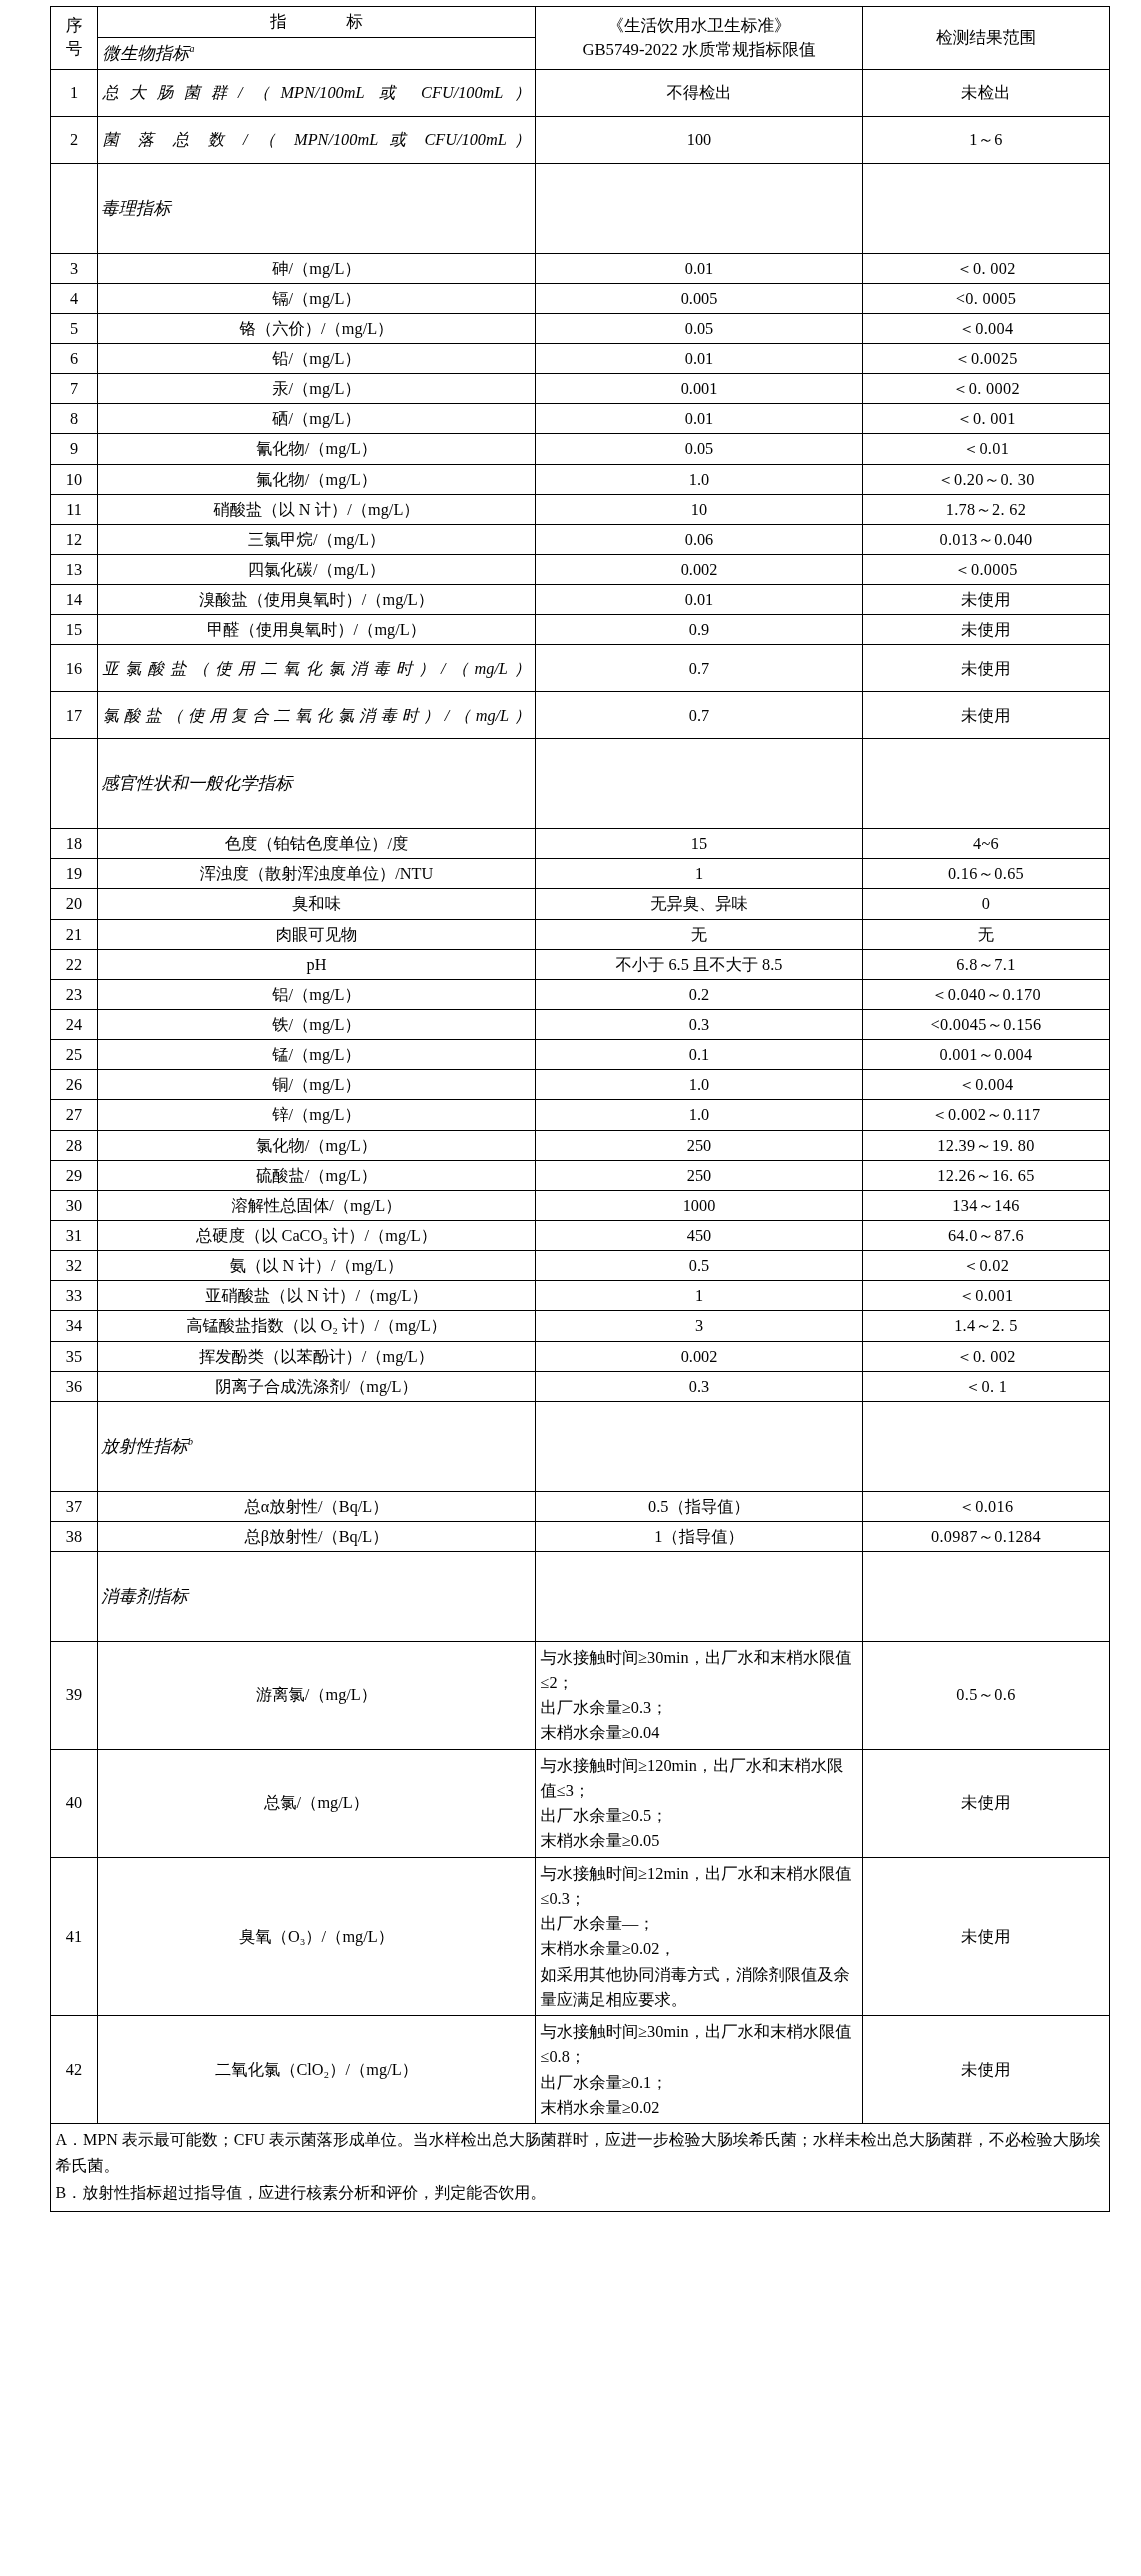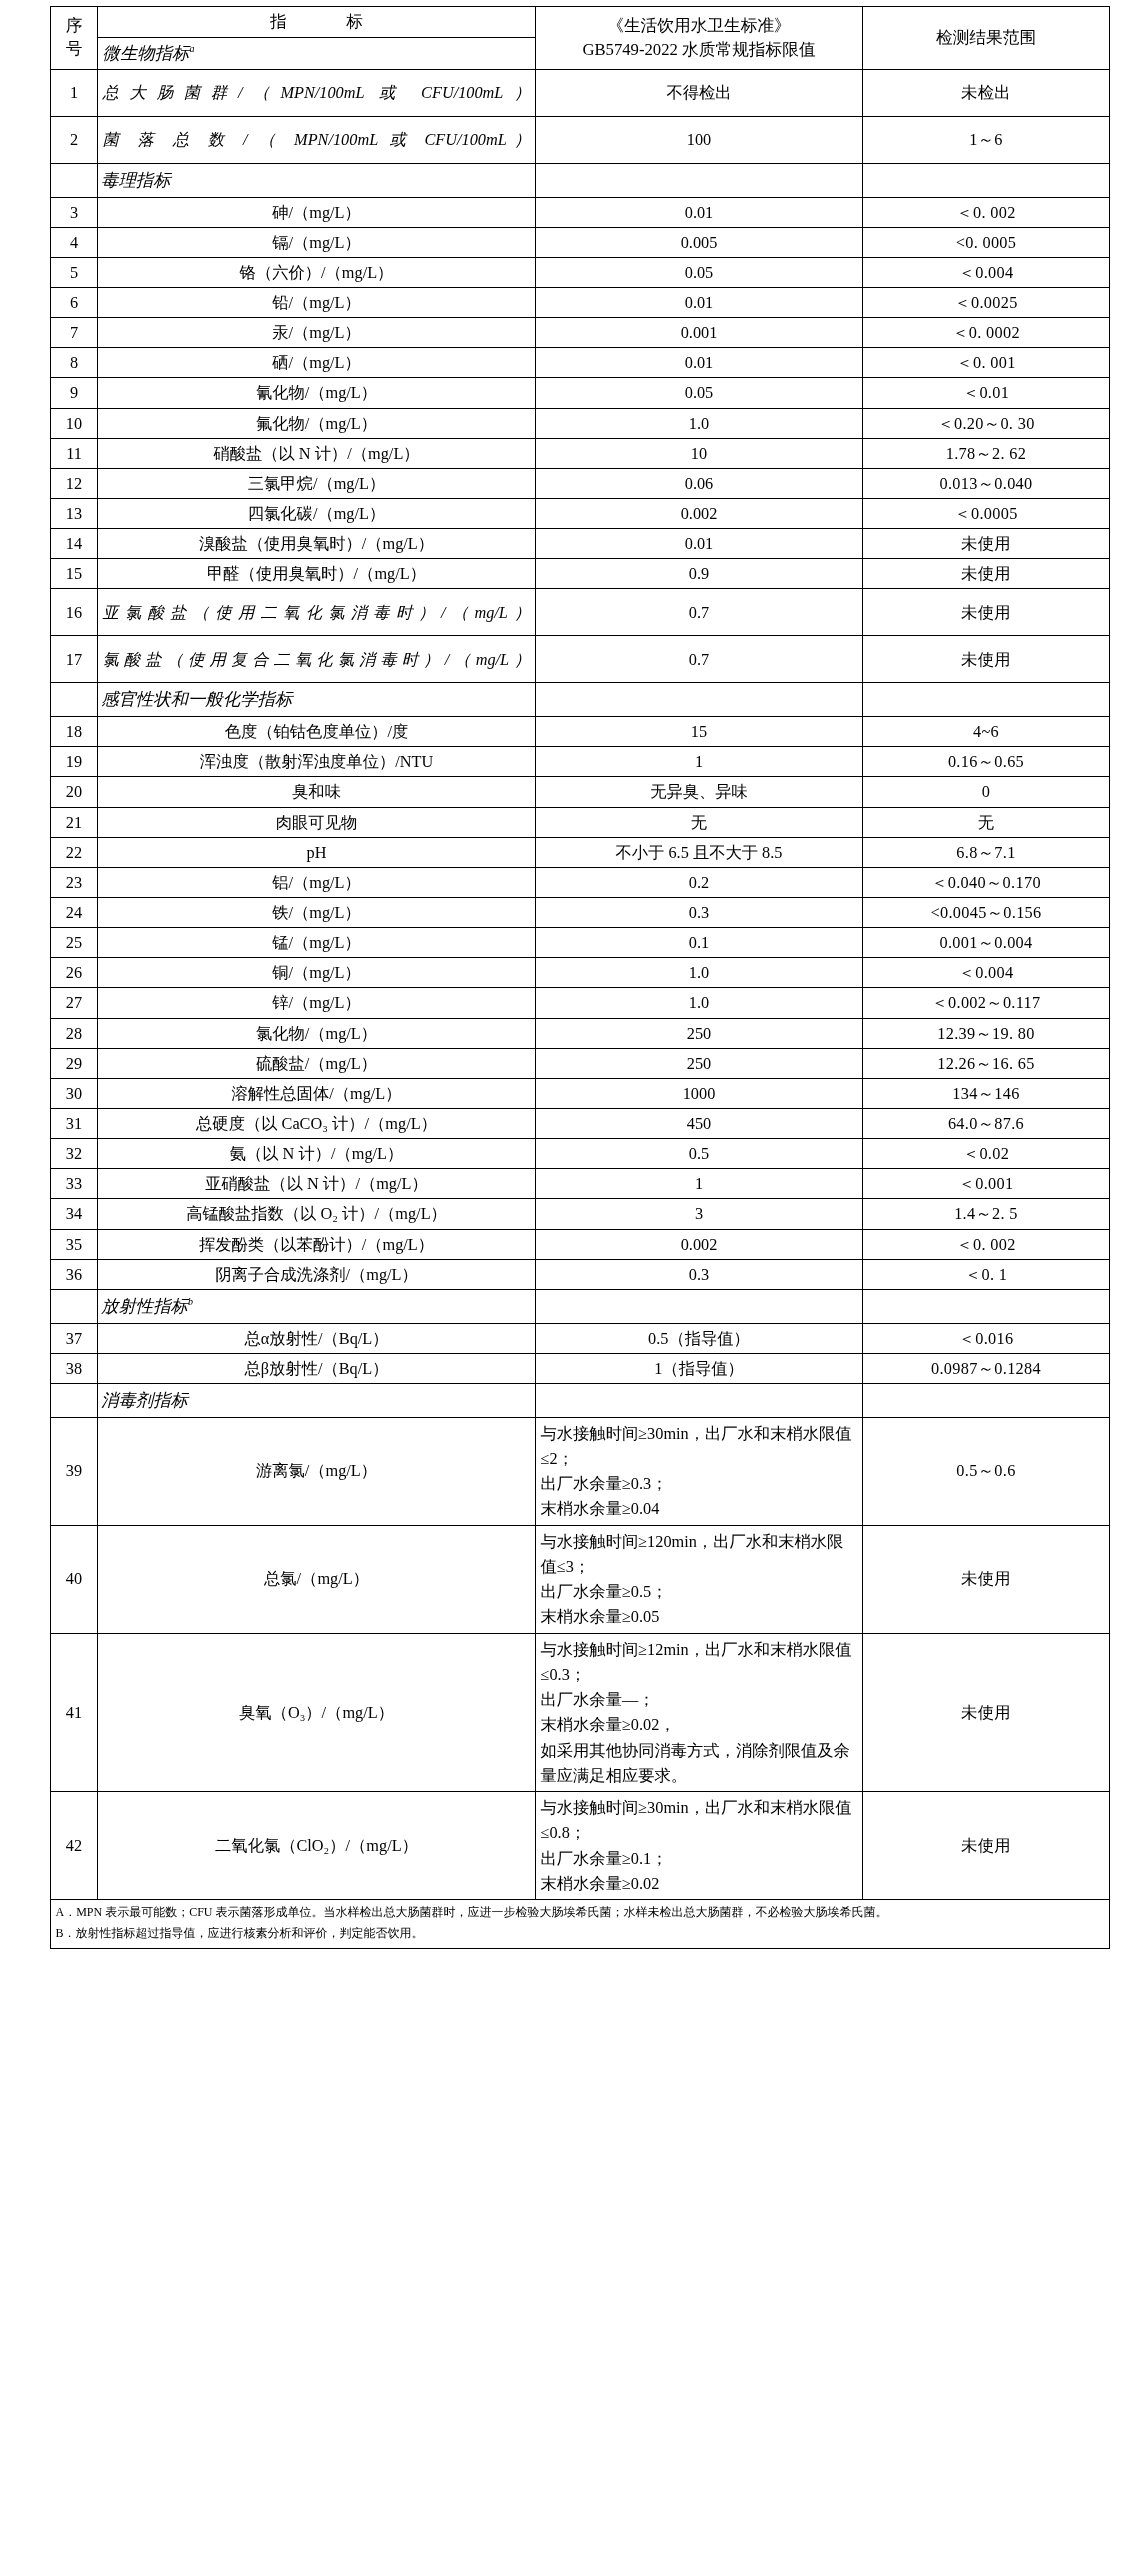--- a/index.html
+++ b/index.html
@@ -80,38 +80,38 @@
     text-align: center;
     letter-spacing: 0.02em;
   }
   .section {
     text-align: left;
     font-weight: bold;
     font-size: 17.4px;
     padding: 12px 3px;
     font-style: italic;
   }
-  .section.tall { padding: 4px 3px; }
+  .section.tall { padding: 32px 3px; }
   .sup {
     font-size: 10px;
     vertical-align: super;
     font-weight: normal;
     font-family: "Liberation Serif", serif;
   }
   .detail {
     text-align: left;
     padding: 10.6px 7.6px 10.6px 10.6px;
     line-height: 1.55;
     white-space: pre-line;
   }
   .notes {
     text-align: left;
     padding: 9px 13.6px 10.6px 23px;
     line-height: 1.62;
-    font-size: 12px;
+    font-size: 16px;
   }
   .notes p { margin: 0 0 1.5px 0; text-indent: 0; }
   .tall-row td { height: 47px; }
   .blank { }
 </style>
 </head>
 <body>
 
 <div class="page">
   <table class="wq">

